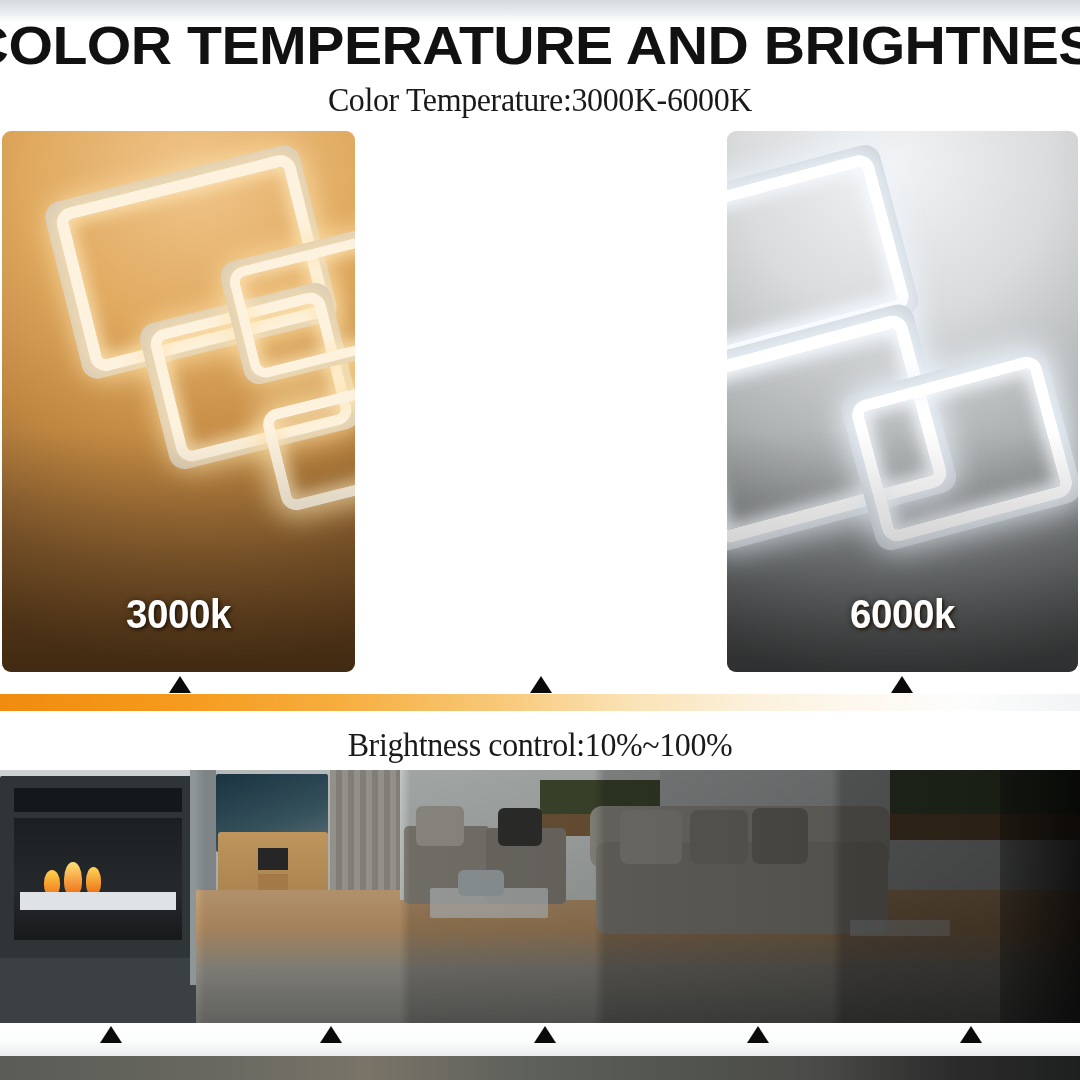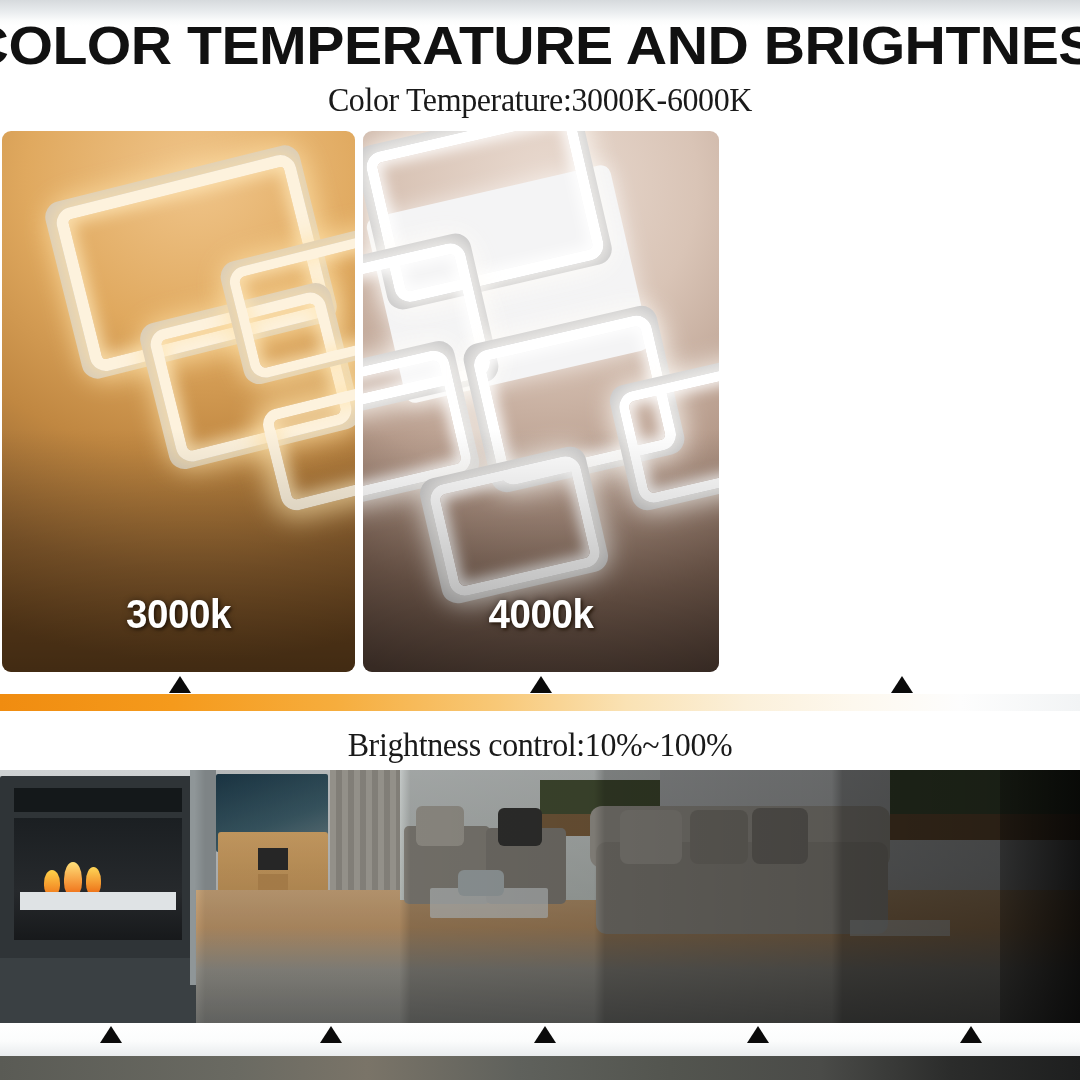--- a/index.html
+++ b/index.html
@@ -125,41 +125,34 @@
         <div class="frm w-rim" style="left:150px;top:170px; width:196px; height:150px; border-width:14px; transform:rotate(-14deg);"></div>
         <div class="frm w-glow" style="left:159px;top:178px; width:180px; height:136px; border-width:11px; transform:rotate(-14deg);"></div>
         <div class="frm w-rim" style="left:228px;top:112px; width:168px; height:126px; border-width:13px; transform:rotate(-14deg);"></div>
         <div class="frm w-glow" style="left:236px;top:119px; width:154px; height:114px; border-width:10px; transform:rotate(-14deg);"></div>
         <div class="frm w-glow" style="left:268px;top:262px; width:150px; height:104px; border-width:11px; transform:rotate(-14deg);"></div>
       </div>
       <div class="ct-vig"></div>
       <div class="ct-label">3000k</div>
     </div>
 
-    <div class="ct-panel p2">
-      <div class="ct-bg bg-4000"></div>
+
+    <div class="ct-panel p3">
+      <div class="ct-bg bg-6000"></div>
       <div class="lamp">
-        <div class="rb" style="left:20px; top:58px; width:250px; height:190px; background:#f4f4f5; border-radius:10px; transform:rotate(-13deg); box-shadow:0 0 22px rgba(255,255,255,.6);"></div>
-        <div class="frm n-rim" style="left:6px;  top:-10px; width:230px; height:168px; border-width:15px; transform:rotate(-13deg);"></div>
-        <div class="frm n-glow" style="left:15px; top:-2px;  width:214px; height:154px; border-width:11px; transform:rotate(-13deg);"></div>
-        <div class="frm n-rim" style="left:-76px;top:120px; width:200px; height:152px; border-width:14px; transform:rotate(-13deg);"></div>
-        <div class="frm n-glow" style="left:-67px;top:128px; width:184px; height:138px; border-width:11px; transform:rotate(-13deg);"></div>
-        <div class="frm n-rim" style="left:-80px;top:226px; width:186px; height:140px; border-width:14px; transform:rotate(-13deg);"></div>
-        <div class="frm n-glow" style="left:-71px;top:234px; width:170px; height:126px; border-width:10px; transform:rotate(-13deg);"></div>
-        <div class="frm n-rim" style="left:112px;top:192px; width:198px; height:152px; border-width:15px; transform:rotate(-13deg);"></div>
-        <div class="frm n-glow" style="left:121px;top:200px; width:182px; height:138px; border-width:11px; transform:rotate(-13deg);"></div>
-        <div class="frm n-rim" style="left:66px; top:330px; width:170px; height:128px; border-width:14px; transform:rotate(-13deg);"></div>
-        <div class="frm n-glow" style="left:75px; top:338px; width:154px; height:114px; border-width:10px; transform:rotate(-13deg);"></div>
-        <div class="frm n-rim" style="left:256px;top:238px; width:160px; height:128px; border-width:14px; transform:rotate(-13deg);"></div>
-        <div class="frm n-glow" style="left:264px;top:246px; width:146px; height:114px; border-width:10px; transform:rotate(-13deg);"></div>
+        <div class="frm c-rim" style="left:-60px;top:38px;  width:236px; height:176px; border-width:16px; transform:rotate(-15deg);"></div>
+        <div class="frm c-glow" style="left:-50px;top:46px;  width:218px; height:162px; border-width:12px; transform:rotate(-15deg);"></div>
+        <div class="frm c-rim" style="left:-46px;top:200px; width:258px; height:194px; border-width:17px; transform:rotate(-15deg);"></div>
+        <div class="frm c-glow" style="left:-36px;top:209px; width:240px; height:178px; border-width:13px; transform:rotate(-15deg);"></div>
+        <div class="frm c-rim" style="left:128px;top:236px; width:212px; height:162px; border-width:16px; transform:rotate(-15deg);"></div>
+        <div class="frm c-glow" style="left:137px;top:245px; width:196px; height:146px; border-width:12px; transform:rotate(-15deg);"></div>
       </div>
       <div class="ct-vig"></div>
-      <div class="ct-label">4000k</div>
+      <div class="ct-label">6000k</div>
     </div>
-
   </div>
 
   <div class="ct-markers">
     <div class="tri" style="left:169px; top:0;"></div>
     <div class="tri" style="left:530px; top:0;"></div>
     <div class="tri" style="left:891px; top:0;"></div>
   </div>
 
   <div class="ct-bar"></div>
 

